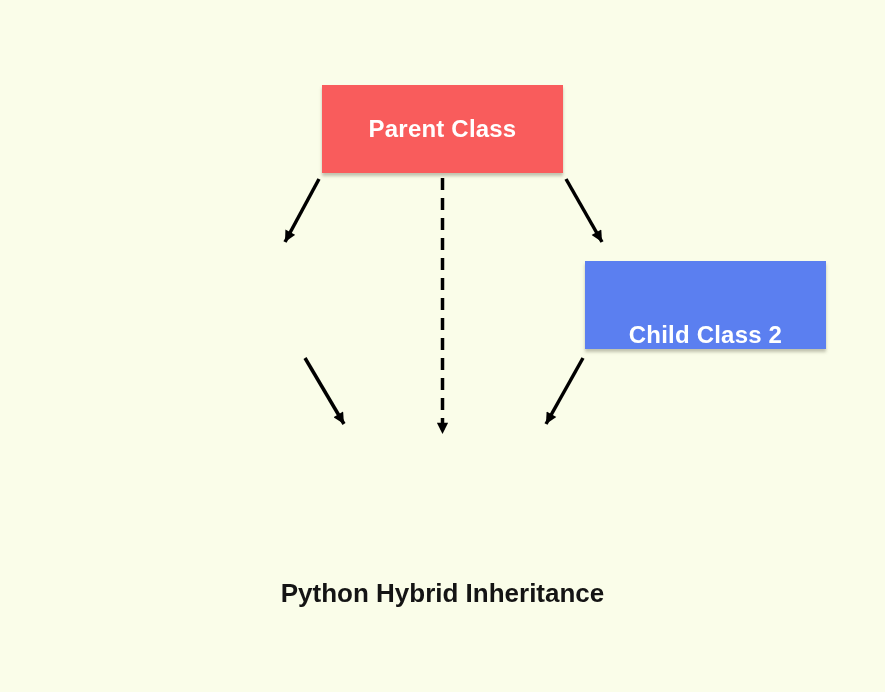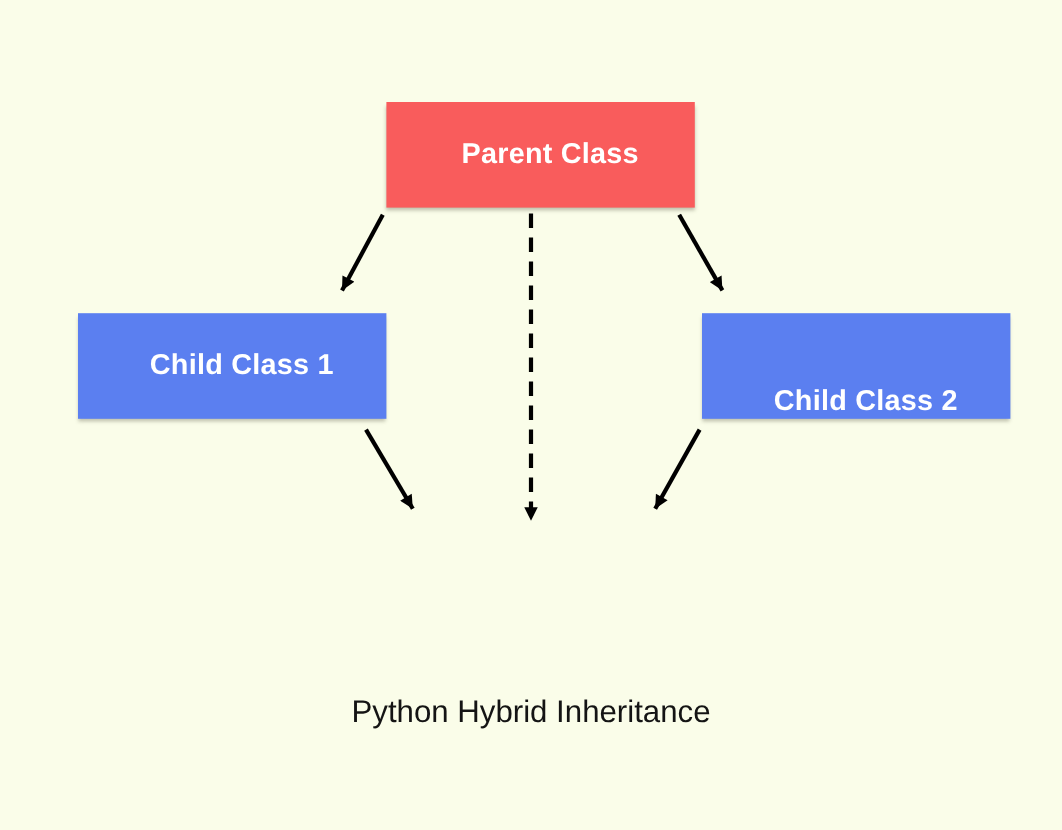--- a/index.html
+++ b/index.html
@@ -40,21 +40,20 @@
     width: 241px;
     height: 88px;
     display: flex;
     align-items: center;
     justify-content: center;
     color: var(--box-text, #FFFFFF);
     font-weight: bold;
     font-size: 24px;
     letter-spacing: 0.2px;
     box-shadow: 0 3px 3px rgba(105, 105, 85, 0.40);
-    padding-left: 16px;
   }
   .node.parent {
     background: var(--parent-box, #F95C5C);
     left: 322px;
     top: 85px;
   }
   .node.child1 {
     background: var(--child-box, #5B7FF0);
     left: 65px;
     top: 261px;
@@ -69,21 +68,21 @@
     background: var(--child-box, #5B7FF0);
     left: 322px;
     top: 440px;
   }
   .caption {
     position: absolute;
     left: 0;
     top: 578px;
     width: 885px;
     text-align: center;
-    font-weight: normal;
+    font-weight: bold;
     font-size: 26px;
     color: var(--caption-text, #141414);
   }
 </style>
 </head>
 <body>
 
 <div class="canvas">
 
   <svg class="arrows" width="885" height="692" viewBox="0 0 885 692" xmlns="http://www.w3.org/2000/svg">
@@ -96,23 +95,20 @@
     <line class="edge" x1="566" y1="179" x2="602" y2="242" marker-end="url(#ah)"></line>
     <line class="edge dashed" x1="442.5" y1="178" x2="442.5" y2="434" marker-end="url(#ah)"></line>
     <line class="edge" x1="305" y1="358" x2="344" y2="424" marker-end="url(#ah)"></line>
     <line class="edge" x1="583" y1="358" x2="546" y2="424" marker-end="url(#ah)"></line>
   </svg>
 
   <div class="node parent">
     <span>Parent Class</span>
   </div>
 
-  <div class="node child1">
-    <span>Child Class 1</span>
-  </div>
 
   <div class="node child2">
     <span>Child Class 2</span>
   </div>
 
 
   <div class="caption">Python Hybrid Inheritance</div>
 
 </div>
 

